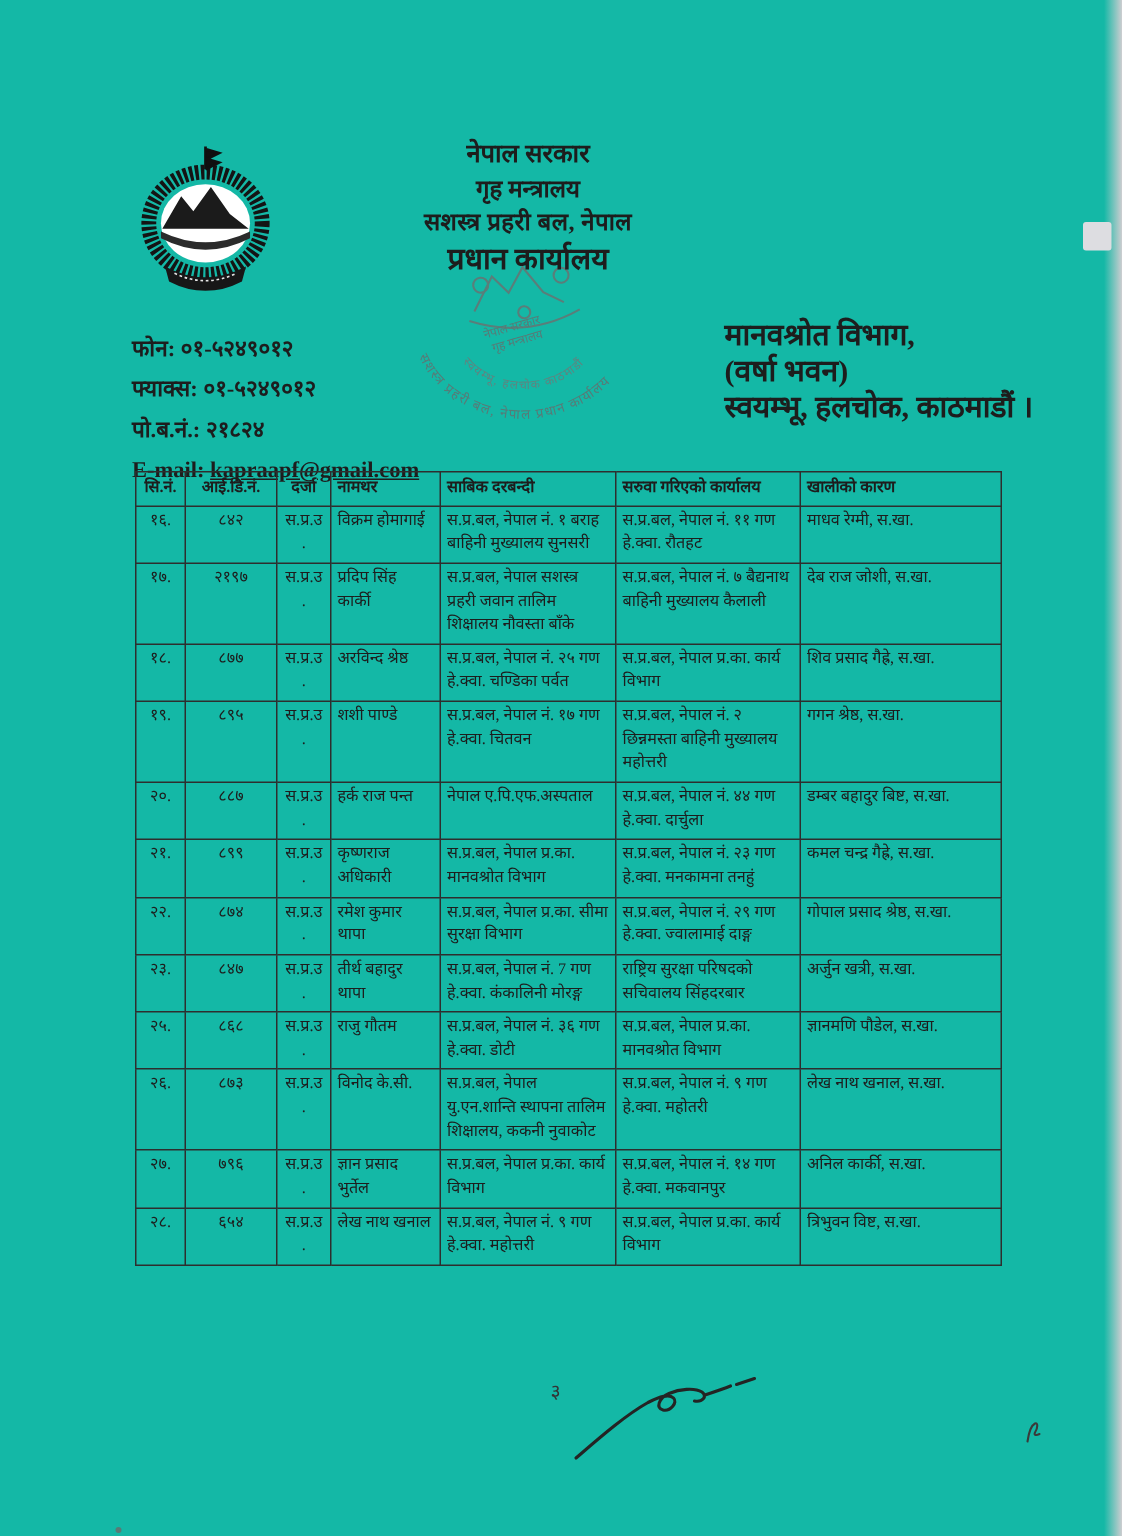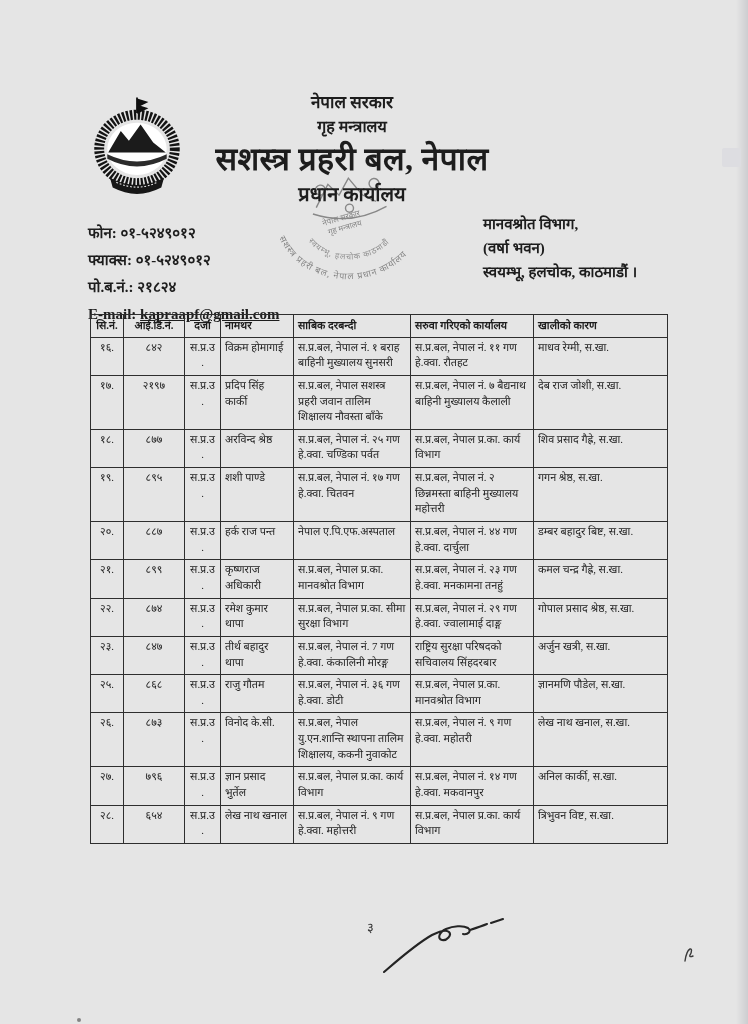--- a/index.html
+++ b/index.html
@@ -2,41 +2,41 @@
 <html><head>
 <meta charset="utf-8">
 <style>
   html,body{margin:0;padding:0;}
   body{
     width:748px;height:1024px;position:relative;overflow:hidden;
     background:#ffffff;
     font-family:"Liberation Serif", serif;
     color:#1d1d1d;
   }
-  .page{position:absolute;inset:0;background:#e5e5e5;}
+  .page{position:absolute;inset:0;background:#14b8a6;}
   
   .scan-right-band{position:absolute;top:0;right:0;width:12px;height:1024px;
     background:linear-gradient(to right, rgba(200,200,202,0), #cdcdd0);}
   .scan-corner-mark{position:absolute;left:722px;top:148px;width:19px;height:19px;
     background:#dddde1;border-radius:2px;}
   .scan-dot{position:absolute;left:77px;top:1018px;width:4px;height:4px;border-radius:50%;background:#6a6a6a;opacity:.8;}
   .scan-tick{position:absolute;left:683px;top:947px;width:12px;height:16px;}
   
   .emblem{position:absolute;left:92px;top:96px;}
   .title-block{position:absolute;left:167px;top:92px;width:370px;text-align:center;}
   .t-gov{font-size:17px;font-weight:bold;line-height:1.35;}
   .t-min{font-size:16px;font-weight:bold;line-height:1.5;}
-  .t-force{font-size:32px;font-weight:bold;line-height:1.3;letter-spacing:.3px;}
+  .t-force{font-size:16px;font-weight:bold;line-height:1.3;letter-spacing:.3px;}
   .t-office{font-size:20px;font-weight:bold;line-height:1.35;position:relative;z-index:2;}
   .stamp{position:absolute;left:268px;top:174px;width:170px;height:135px;opacity:.78;
     transform:rotate(-6deg);z-index:1;}
   .contact-block{position:absolute;left:88px;top:209px;font-size:15px;font-weight:bold;line-height:27px;white-space:nowrap;margin-top:11px;}
   .contact-line{display:block;}
   .email-line a, .email-value{color:#1d1d1d;text-decoration:underline;}
-  .dept-block{position:absolute;left:483px;top:212px;font-size:15px;font-weight:bold;line-height:24px;white-space:nowrap;}
+  .dept-block{position:absolute;left:483px;top:212px;font-size:20px;font-weight:bold;line-height:24px;white-space:nowrap;}
   
   table.roster{position:absolute;left:90px;top:314px;width:577px;border-collapse:collapse;table-layout:fixed;
     background:transparent;}
   table.roster th, table.roster td{
     border:1.5px solid #2e2e2e;
     font-size:10.8px;line-height:1.45;
     padding:2px 4px 4px 4px;vertical-align:top;text-align:left;
     overflow:hidden;word-wrap:break-word;
   }
   table.roster th{font-weight:bold;white-space:nowrap;padding-top:3px;padding-bottom:3px;}

